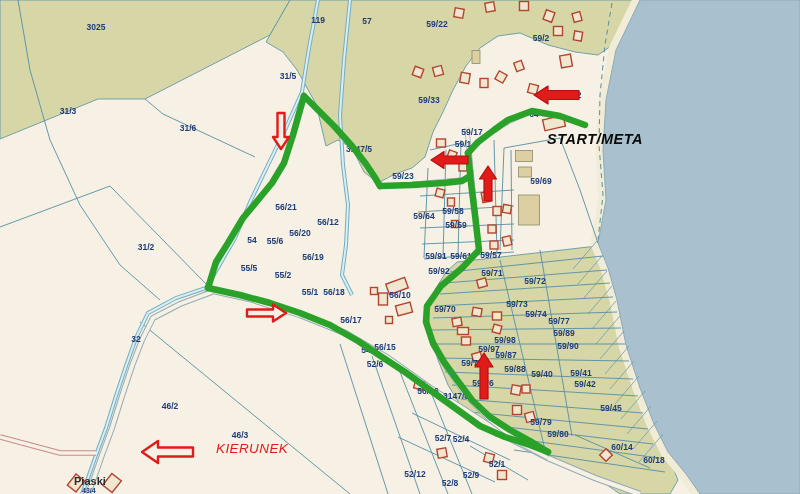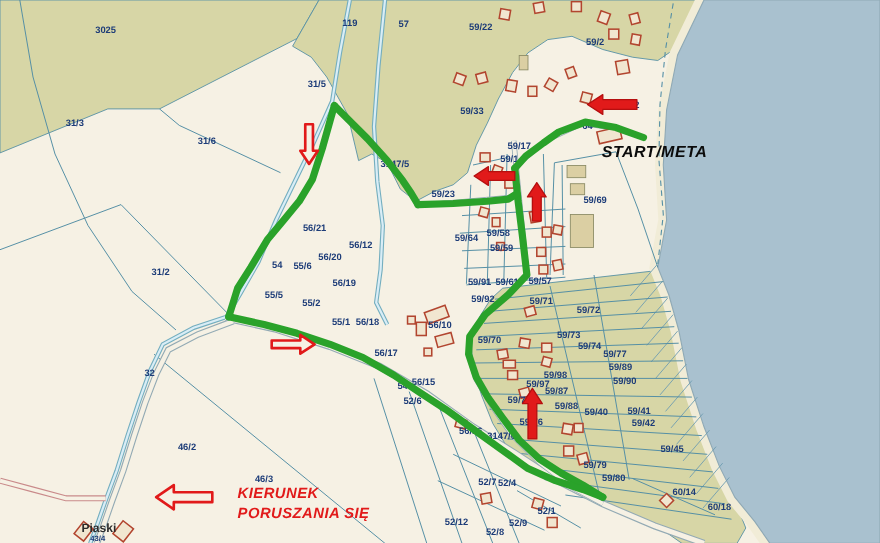--- a/index.html
+++ b/index.html
@@ -1,21 +1,21 @@
 <!DOCTYPE html>
 <html><head>
 <meta charset="utf-8">
 <style>
   html,body{margin:0;padding:0;background:#ddd;}
   #map-canvas{position:relative;width:800px;height:494px;overflow:hidden;
     font-family:"Liberation Sans",sans-serif;background:#fef9c3;}
   #map-svg{position:absolute;left:0;top:0;}
   .overlay{position:absolute;white-space:nowrap;pointer-events:none;}
   .start-meta{font-size:14.5px;font-weight:bold;font-style:italic;color:#0b0b0b;letter-spacing:.5px;}
-  .kierunek{font-size:13.5px;font-weight:bold;font-style:italic;color:#e11a1a;line-height:18px;letter-spacing:.4px;}
+  .kierunek{font-size:13.5px;font-weight:normal;font-style:italic;color:#e11a1a;line-height:18px;letter-spacing:.4px;}
   .place{font-size:11px;font-weight:bold;color:#2b2b2b;}
   .place-sub{font-size:7px;font-weight:bold;color:#1d3c78;}
 </style>
 </head>
 <body>
 
 <div id="map-canvas">
   <svg id="map-svg" width="800" height="494" viewBox="0 0 800 494">
       <rect x="0" y="0" width="800" height="494" fill="#f6f1e4"></rect>
       <polygon points="0,0 290,0 270,35 145,99 98,99 0,139" fill="#d7d6a6" stroke="#548fa5" stroke-width="0.8"></polygon>
@@ -238,18 +238,17 @@
       <polygon points="247.0,316.5 273.0,316.5 273.0,321.5 286.0,313.0 273.0,304.5 273.0,309.5 247.0,309.5" fill="#f6f1e4" stroke="#e11a1a" stroke-width="2.4" stroke-linejoin="round"></polygon>
       <polygon points="488.0,399.0 488.0,367.0 493.0,367.0 484.0,353.0 475.0,367.0 480.0,367.0 480.0,399.0" fill="#e11a1a" stroke="#b50f0f" stroke-width="1.2" stroke-linejoin="round"></polygon>
       <polygon points="579.0,90.5 548.0,90.5 548.0,86.0 534.0,95.0 548.0,104.0 548.0,99.5 579.0,99.5" fill="#e11a1a" stroke="#b50f0f" stroke-width="1.2" stroke-linejoin="round"></polygon>
       <polygon points="193.0,447.5 158.0,447.5 158.0,441.0 142.0,452.0 158.0,463.0 158.0,456.5 193.0,456.5" fill="#f6f1e4" stroke="#e11a1a" stroke-width="2.4" stroke-linejoin="round"></polygon>
     </svg>
 
   <div class="overlay start-meta" style="left:535px;top:131px;margin-left:12px;">START/META</div>
 
   <div class="overlay kierunek" style="left:216px;top:440px;">
     <div>KIERUNEK</div>
-    <div>PORUSZANIA SIĘ</div>
   </div>
 
   <div class="overlay place" style="left:74px;top:475px;">Piaski</div>
   <div class="overlay place-sub" style="left:82px;top:487px;">43/4</div>
 </div>
 
 </body></html>

